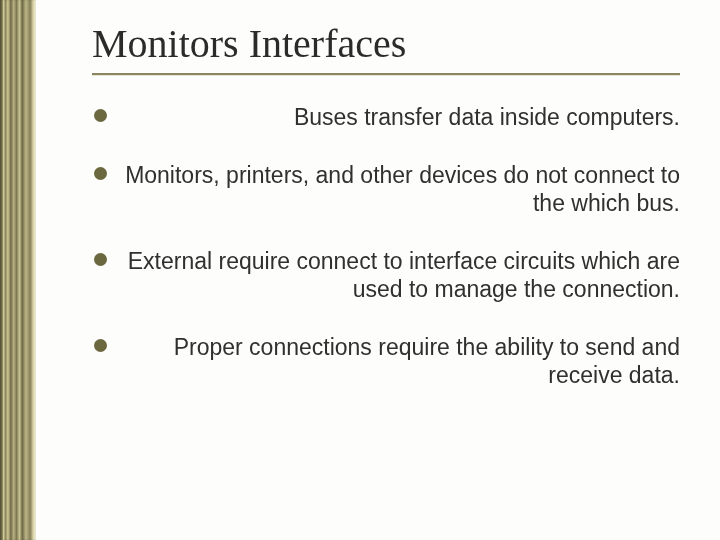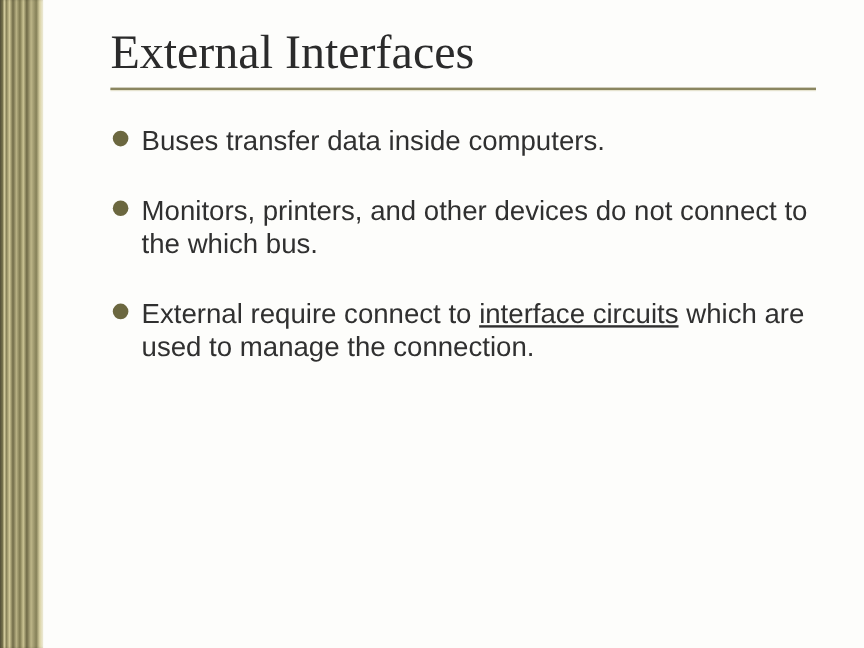--- a/index.html
+++ b/index.html
@@ -41,57 +41,60 @@
   .rule {
     height: 2px;
     background: #8a8660;
     box-shadow: 0 1px 0 #e6e3cf;
     margin-bottom: 28px;
   }
   ul.bullets {
     list-style: none;
     padding: 0;
     margin: 0;
+    text-align: right;
   }
   ul.bullets li {
     position: relative;
     padding-left: 26px;
     font-size: 23px;
     line-height: 1.22;
     margin-bottom: 30px;
     color: #303030;
   }
   ul.bullets li::before {
     content: "";
     position: absolute;
     left: 2px;
     top: 6px;
     width: 13px;
     height: 13px;
     background: #6b673f;
     border-radius: 50%;
   }
   .u {
-    text-decoration: underline;
     margin-top: 47px;
   }
 </style>
 </head>
 <body>
 
 <div class="sidebar"></div>
 
 <div class="content">
-  <h1 class="title">External Interfaces</h1>
+  <h1 class="title">Monitors Interfaces</h1>
   <div class="rule"></div>
 
   <ul class="bullets">
     <li>
       <span>Buses transfer data inside computers.</span>
     </li>
     <li>
       <span>Monitors, printers, and other devices do not connect to the which bus.</span>
     </li>
     <li>
       <span>External require connect to </span><span class="u">interface circuits</span><span> which are used to manage the connection.</span>
     </li>
+    <li>
+      <span>Proper connections require the ability to send and receive data.</span>
+    </li>
   </ul>
 </div>
 
 </body></html>

